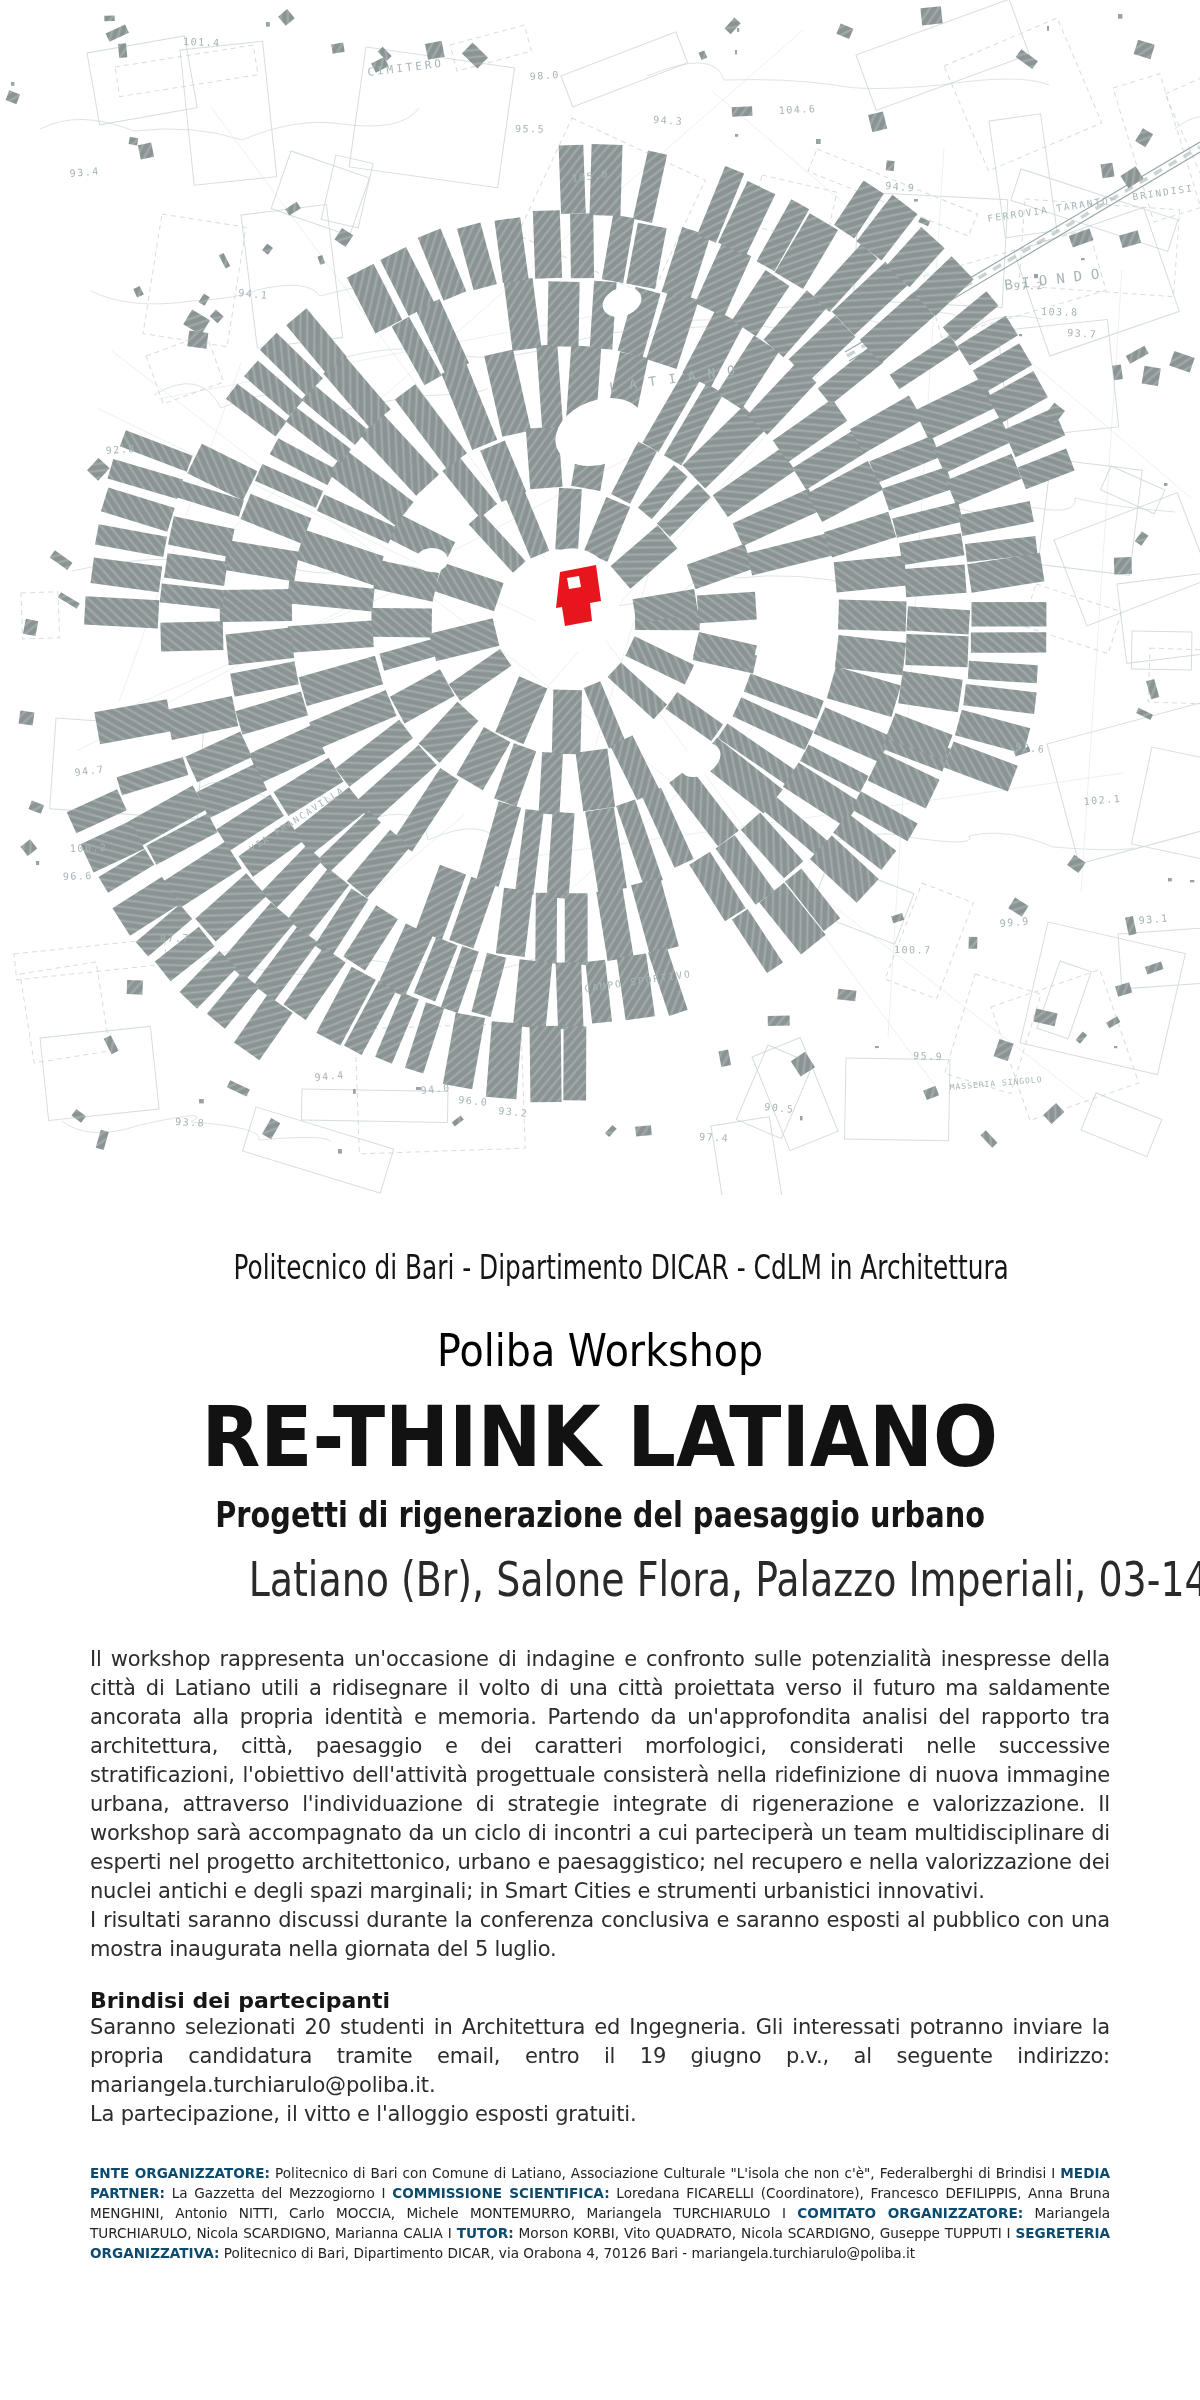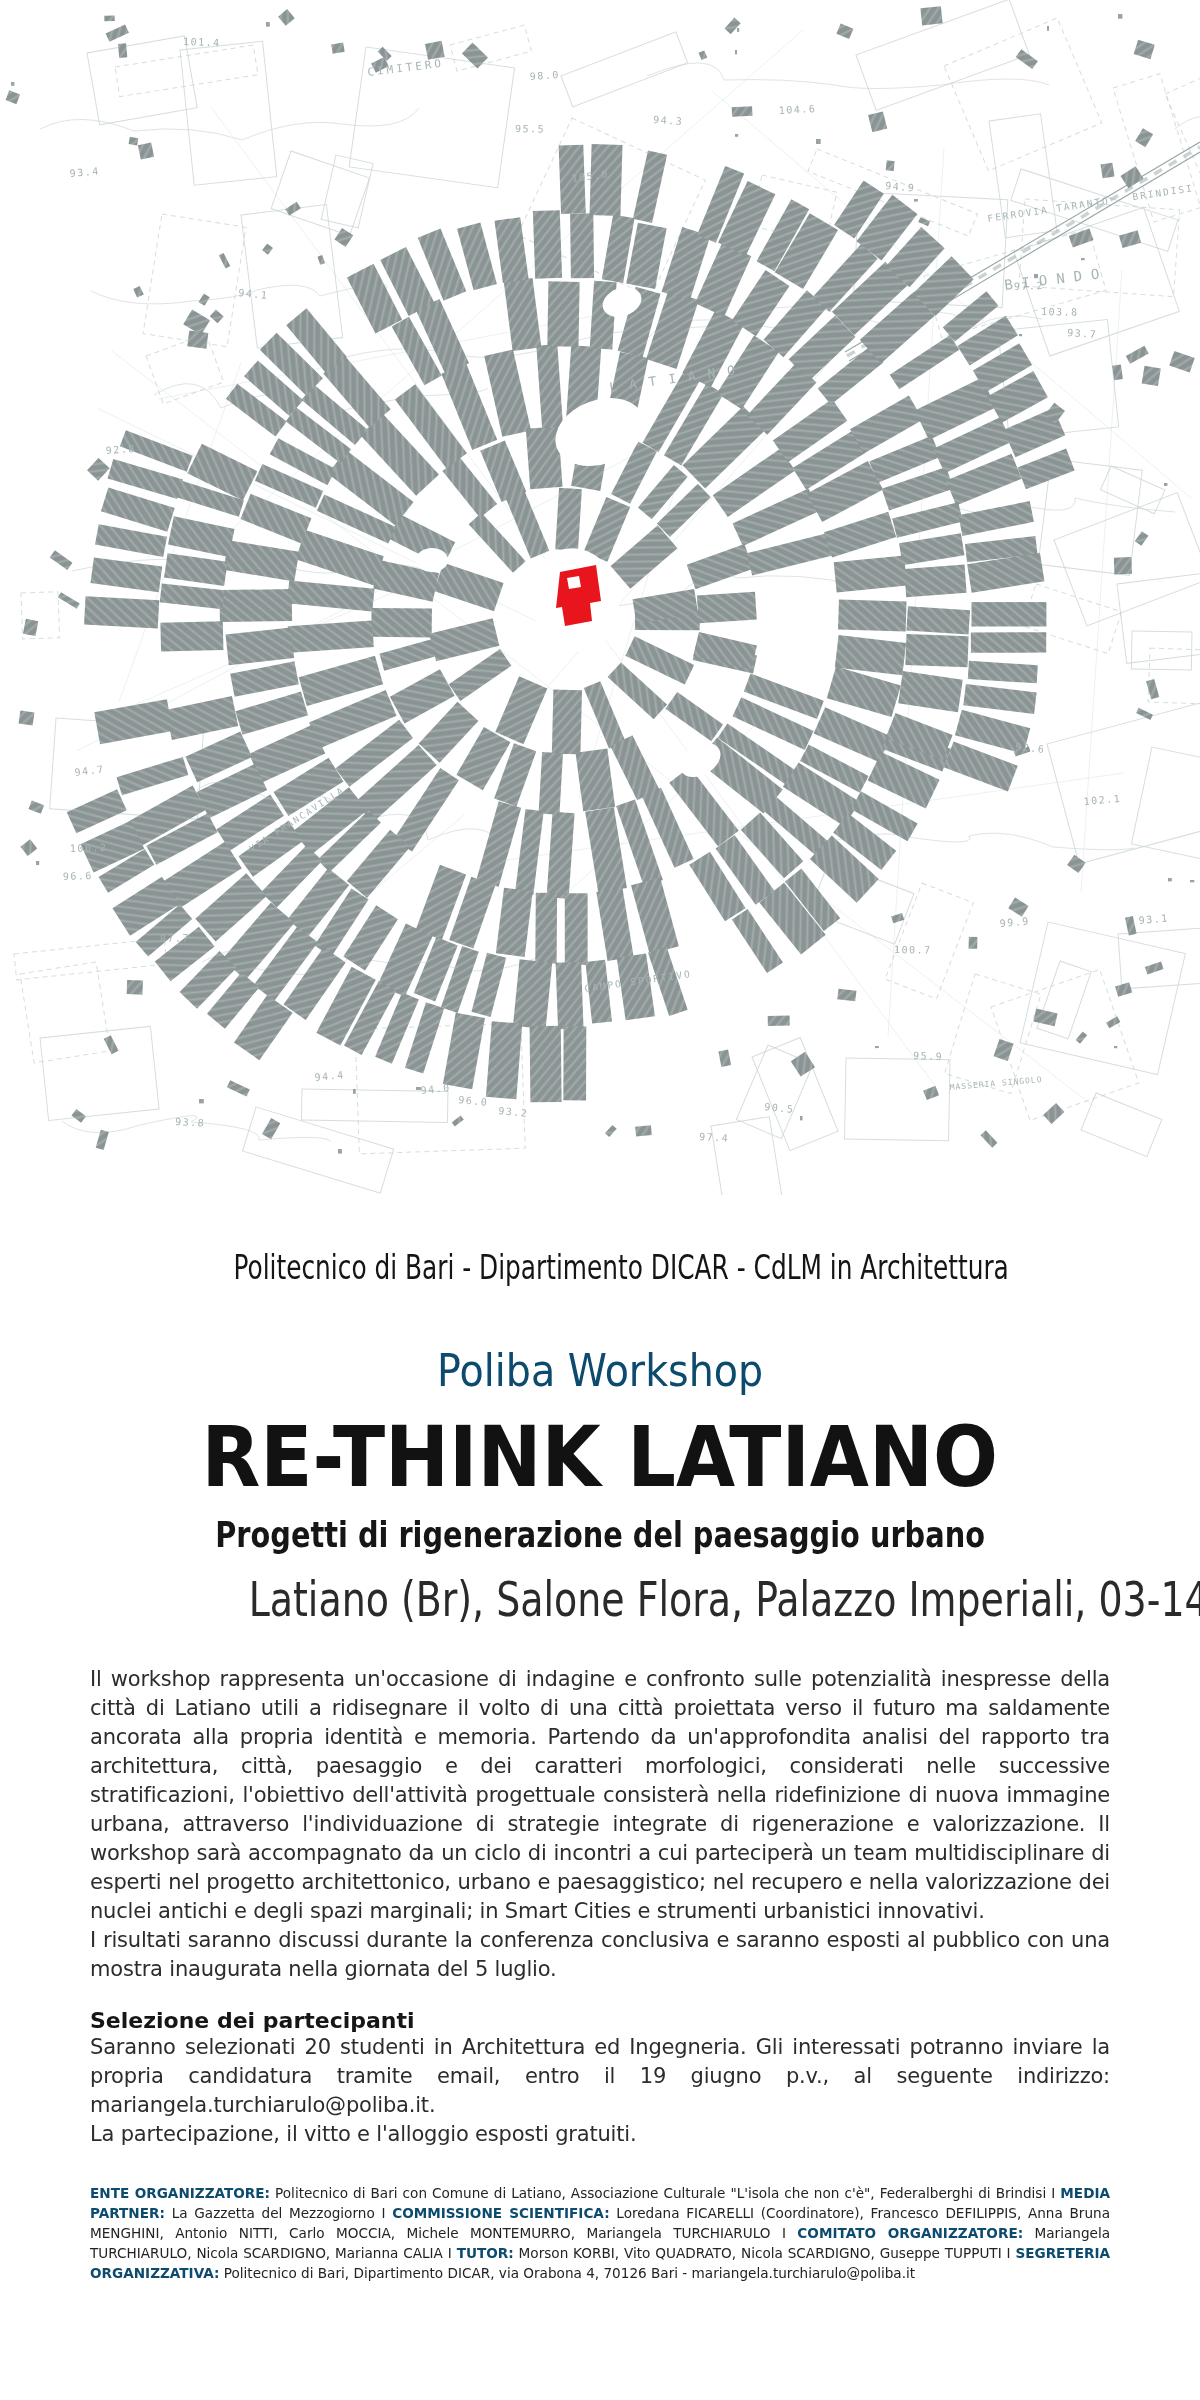--- a/index.html
+++ b/index.html
@@ -5,21 +5,21 @@
   html,body{margin:0;padding:0;background:#fff;}
   .poster{position:relative;width:1200px;height:2400px;margin:0 auto;background:#fff;
           font-family:"DejaVu Sans",sans-serif;color:#222;overflow:hidden;}
   .map-wrap{width:1200px;height:1195px;overflow:hidden;}
   svg{display:block;}
   .maplabel{font-family:"DejaVu Sans Mono",monospace;fill:#a7b4b6;}
   .content{width:1020px;margin:0 auto;text-align:center;}
   .cond{display:inline-block;white-space:nowrap;}
   .affiliation{margin-top:52px;font-size:34px;color:#151515;}
   .affiliation .cond{transform:scaleX(.73);}
-  .kicker{margin-top:58px;font-size:44px;color:#0c4a6e;}
+  .kicker{margin-top:38px;font-size:44px;color:#000000;}
   .kicker .cond{transform:scaleX(.9);}
   .title{margin:14px 0 0;font-size:84px;font-weight:bold;color:#121212;line-height:1.12;}
   .title .cond{transform:scaleX(.91);}
   .subtitle{margin:10px 0 0;font-size:36px;font-weight:bold;color:#161616;}
   .subtitle .cond{transform:scaleX(.8);}
   .venue{margin-top:16px;font-size:48px;color:#2a2a2a;}
   .venue .cond{transform:scaleX(.79);}
   .body{text-align:justify;font-size:21px;line-height:29px;margin:0;color:#2c2c2c;letter-spacing:-.2px;}
   .body.first{margin-top:38px;}
   .sel-head{text-align:left;font-weight:bold;font-size:22px;margin:24px 0 0;color:#161616;}
@@ -540,19 +540,19 @@
   <div class="content">
     <div class="affiliation"><span class="cond">Politecnico di Bari - Dipartimento DICAR - CdLM in Architettura</span></div>
     <div class="kicker"><span class="cond">Poliba Workshop</span></div>
     <h1 class="title"><span class="cond">RE-THINK LATIANO</span></h1>
     <h2 class="subtitle"><span class="cond">Progetti di rigenerazione del paesaggio urbano</span></h2>
     <div class="venue"><span class="cond">Latiano (Br), Salone Flora, Palazzo Imperiali, 03-14 Luglio 2017</span></div>
 
     <p class="body first">Il workshop rappresenta un'occasione di indagine e confronto sulle potenzialità inespresse della città di Latiano utili a ridisegnare il volto di una città proiettata verso il futuro ma saldamente ancorata alla propria identità e memoria. Partendo da un'approfondita analisi del rapporto tra architettura, città, paesaggio e dei caratteri morfologici, considerati nelle successive stratificazioni, l'obiettivo dell'attività progettuale consisterà nella ridefinizione di nuova immagine urbana, attraverso l'individuazione di strategie integrate di rigenerazione e valorizzazione. Il workshop sarà accompagnato da un ciclo di incontri a cui parteciperà un team multidisciplinare di esperti nel progetto architettonico, urbano e paesaggistico; nel recupero e nella valorizzazione dei nuclei antichi e degli spazi marginali; in Smart Cities e strumenti urbanistici innovativi.</p>
     <p class="body">I risultati saranno discussi durante la conferenza conclusiva e saranno esposti al pubblico con una mostra inaugurata nella giornata del 5 luglio.</p>
 
-    <p class="sel-head">Selezione dei partecipanti</p>
+    <p class="sel-head">Brindisi dei partecipanti</p>
     <p class="body">Saranno selezionati 20 studenti in Architettura ed Ingegneria. Gli interessati potranno inviare la propria candidatura tramite email, entro il 19 giugno p.v., al seguente indirizzo: mariangela.turchiarulo@poliba.it.</p>
     <p class="body">La partecipazione, il vitto e l'alloggio esposti gratuiti.</p>
 
     <p class="credits"><b>ENTE ORGANIZZATORE:</b><span> Politecnico di Bari con Comune di Latiano, Associazione Culturale "L'isola che non c'è", Federalberghi di Brindisi I </span><b>MEDIA PARTNER:</b><span> La Gazzetta del Mezzogiorno I </span><b>COMMISSIONE SCIENTIFICA:</b><span> Loredana FICARELLI (Coordinatore), Francesco DEFILIPPIS, Anna Bruna MENGHINI, Antonio NITTI, Carlo MOCCIA, Michele MONTEMURRO, Mariangela TURCHIARULO I </span><b>COMITATO ORGANIZZATORE:</b><span> Mariangela TURCHIARULO, Nicola SCARDIGNO, Marianna CALIA I </span><b>TUTOR:</b><span> Morson KORBI, Vito QUADRATO, Nicola SCARDIGNO, Guseppe TUPPUTI I </span><b>SEGRETERIA ORGANIZZATIVA:</b><span> Politecnico di Bari, Dipartimento DICAR, via Orabona 4, 70126 Bari  - mariangela.turchiarulo@poliba.it</span></p>
   </div>
 </div>
 
 </body></html>

